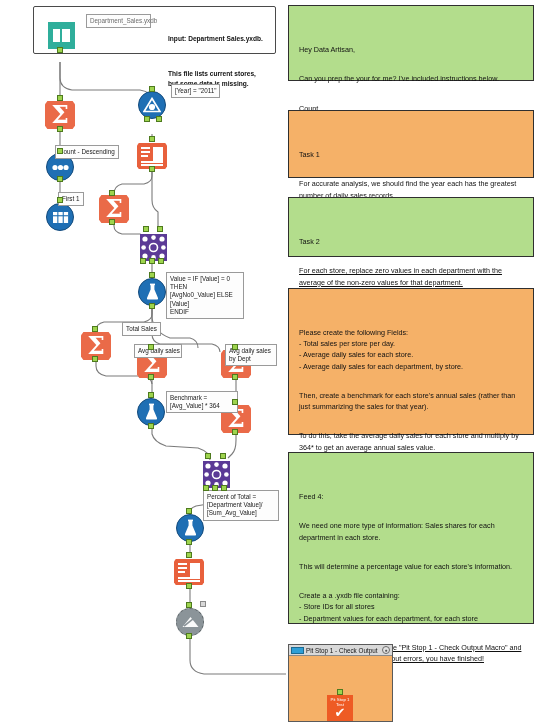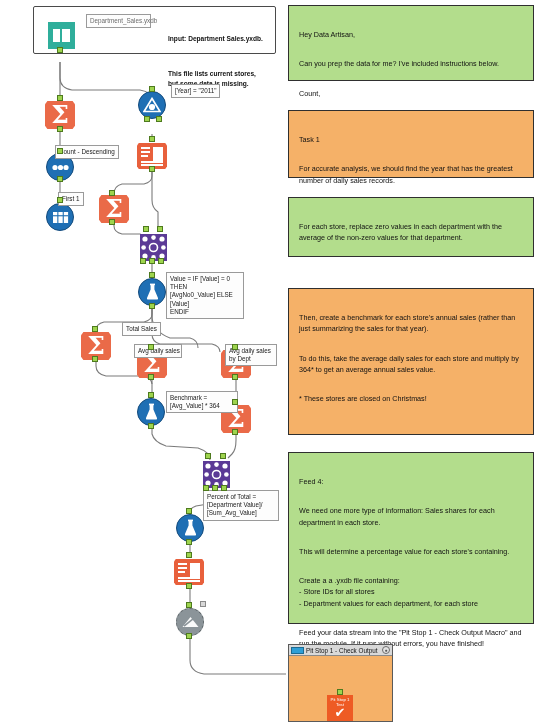--- a/index.html
+++ b/index.html
@@ -15,29 +15,29 @@
     overflow: hidden;
   }
 
   
   .note {
     position: absolute;
     border: 1px solid #2f2f2f;
     font-size: 7.2px;
     line-height: 1.55;
     color: #111;
-    padding: 12px 10px;
+    padding: 27px 10px;
     white-space: pre-line;
   }
   .note.green  { background: #b3dd8c; }
   .note.orange { background: #f5b168; }
   .note.white  { background: #ffffff; border: 1px solid #4a4a4a; border-radius: 2px; }
   .note .ttl { font-weight: 400; display:block; margin-bottom: 7px; }
   .note p { margin: 0 0 7px 0; }
-  .note p:last-child { margin-bottom: 0; }
+  .note p:last-child { margin-bottom: 0; text-decoration: underline; }
 
   
   .anno {
     position: absolute;
     background: #fdfdfd;
     border: 1px solid #9a9a9a;
     font-size: 6.3px;
     line-height: 1.3;
     color: #1a1a1a;
     padding: 2px 3px;
@@ -470,45 +470,50 @@
         <path d="M1.5,12 L9.5,2 L17.5,12 Z" fill="#ffffff" opacity="0.95"></path>
         <path d="M3,11.2 L13,3.2" stroke="#8b9499" stroke-width="1.6" fill="none"></path>
       </svg>
     </div>
       </div>
   </div>
   <div class="anch" style="left:186px; top:633px;"></div>
 
   <div class="note green" style="left:288px; top:5px; width:246px; height:76px;">
     <p>Hey Data Artisan,</p>
-    <p>Can you prep the data for me? I've included instructions below.</p>
+    <p>Can you prep the your for me? I've included instructions below.</p>
     <p>Count,</p>
     <p>Dr. Dan</p>
   </div>
 
   <div class="note orange" style="left:288px; top:110px; width:246px; height:68px;">
     <span class="ttl">Task 1</span>
-    <p>For accurate analysis, we should find the year that has the greatest number of daily sales records.</p>
+    <p>For accurate analysis, we should find the year each has the greatest number of daily sales records.</p>
     <p>Let's use only that year.</p>
   </div>
 
   <div class="note green" style="left:288px; top:197px; width:246px; height:60px;">
+    <span class="ttl">Task 2</span>
     <p>For each store, replace zero values in each department with the average of the non-zero values for that department.</p>
   </div>
 
   <div class="note orange" style="left:288px; top:288px; width:246px; height:147px;">
+    <p>Please create the following Fields:
+- Total sales per store per day.
+- Average daily sales for each store.
+- Average daily sales for each department, by store.</p>
     <p>Then, create a benchmark for each store's annual sales (rather than just summarizing the sales for that year).</p>
     <p>To do this, take the average daily sales for each store and multiply by 364* to get an average annual sales value.</p>
     <p>* These stores are closed on Christmas!</p>
   </div>
 
   <div class="note green" style="left:288px; top:452px; width:246px; height:172px;">
     <span class="ttl">Feed 4:</span>
     <p>We need one more type of information: Sales shares for each department in each store.</p>
-    <p>This will determine a percentage value for each store's containing.</p>
+    <p>This will determine a percentage value for each store's information.</p>
     <p>Create a  a .yxdb file containing:
 - Store IDs for all stores
 - Department values for each department, for each store</p>
     <p>Feed your data stream into the "Pit Stop 1 - Check Output Macro" and run the module. If it runs without errors, you have finished!</p>
   </div>
 
   <div class="macrowin" style="left:288px; top:644px; width:105px; height:78px;">
     <div class="tbar">
       <span class="swatch"></span>
       <span class="ttl">Pit Stop 1 - Check Output</span>

